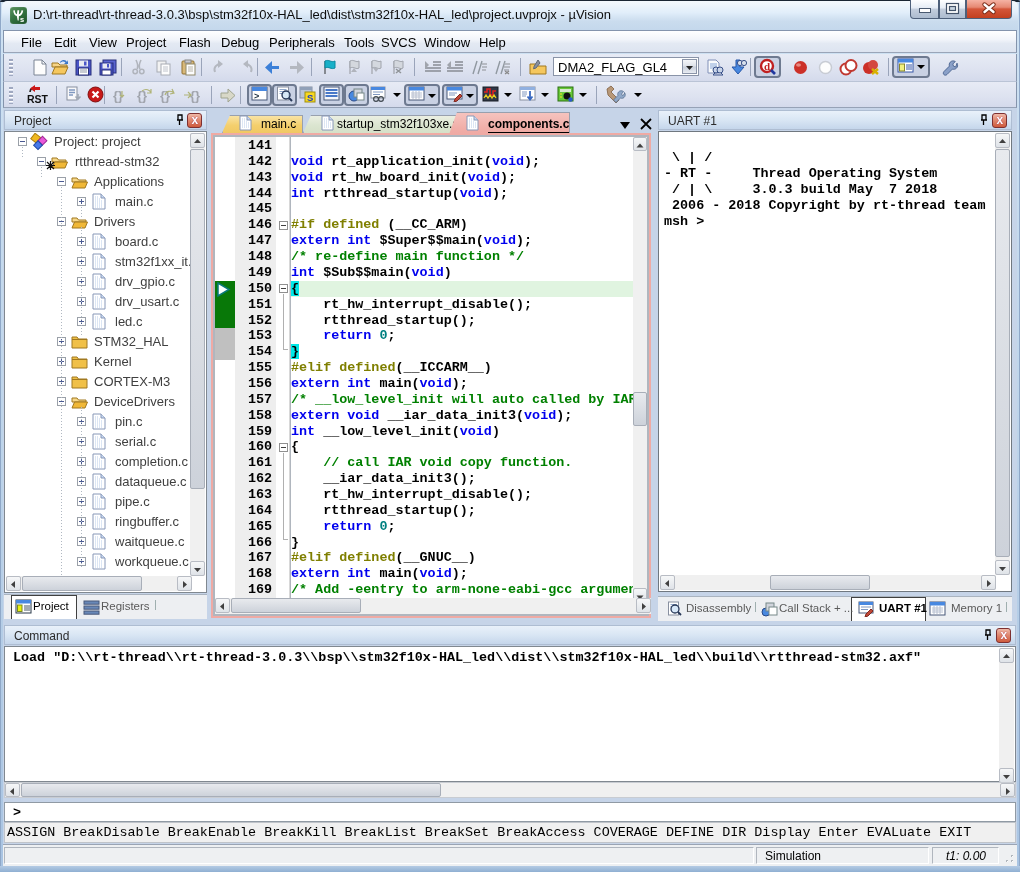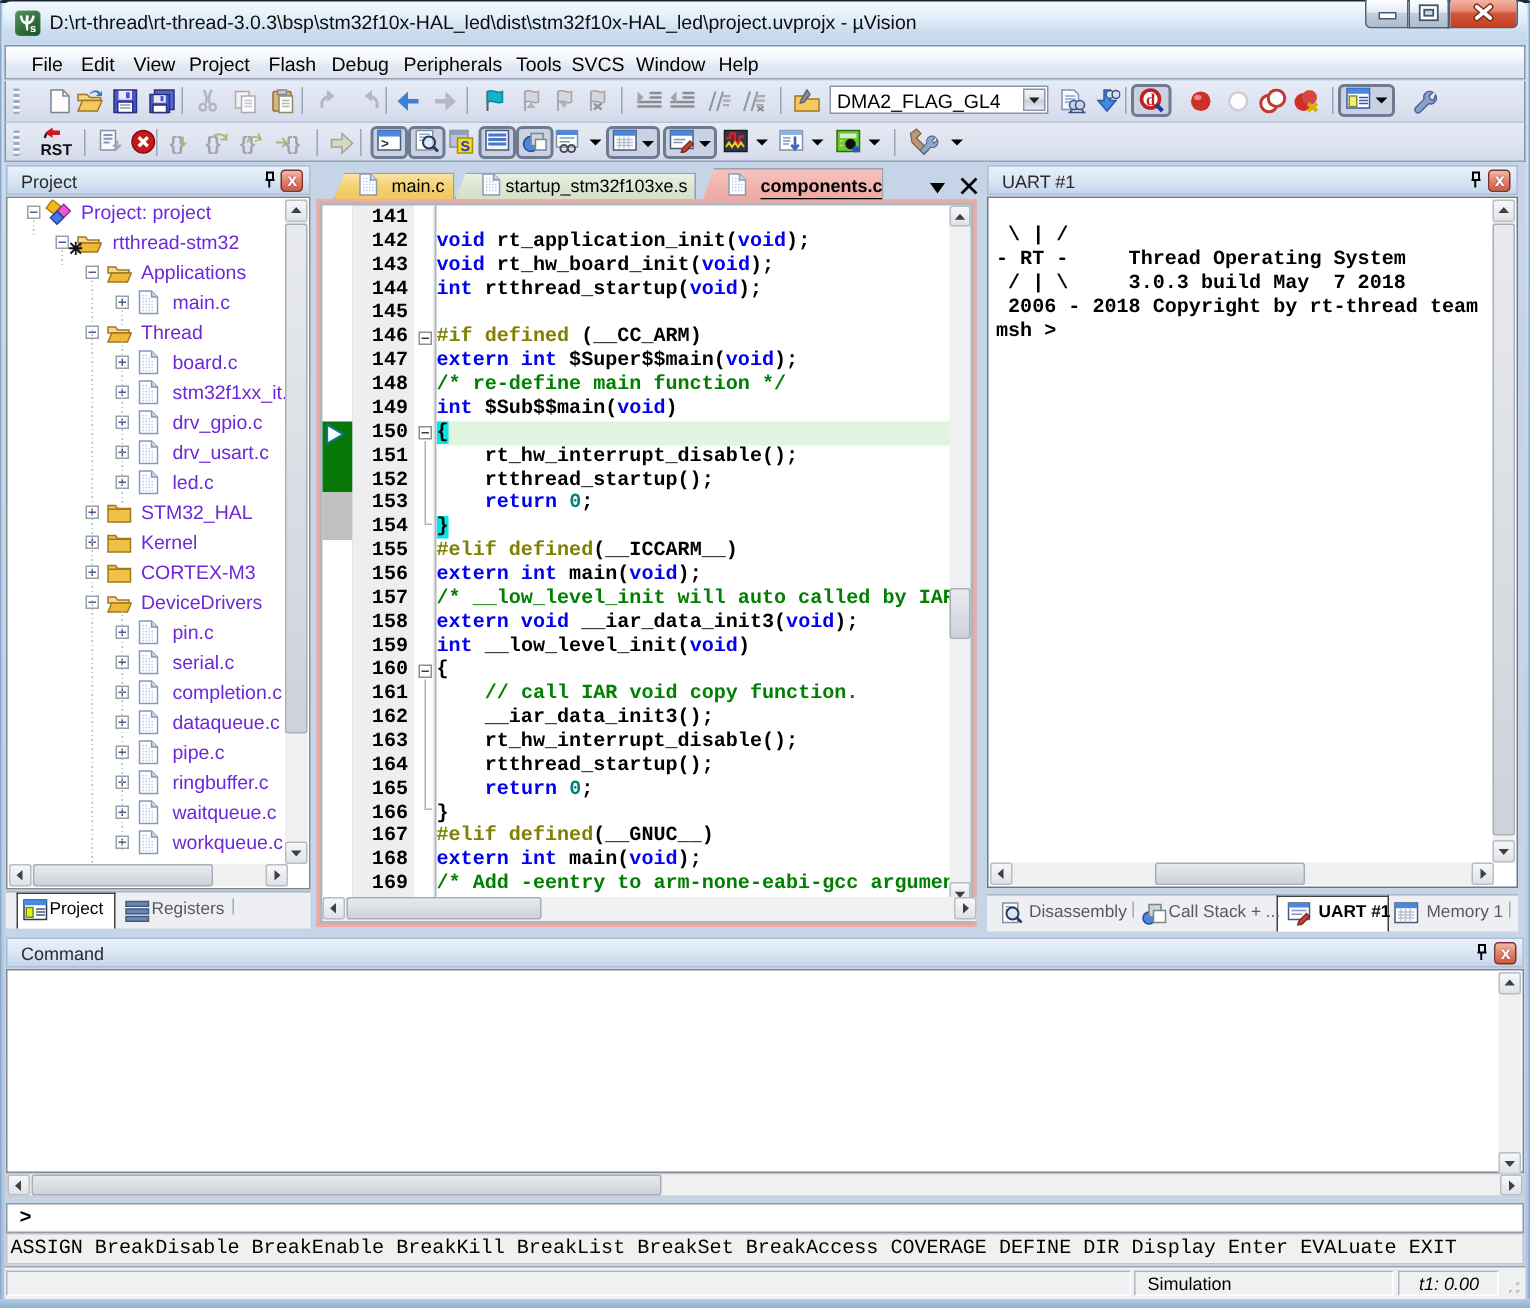--- a/index.html
+++ b/index.html
@@ -62,21 +62,21 @@
 
 
 .sb { background:#f0f0f0; position:absolute; }
 .sbtn { position:absolute; background:linear-gradient(180deg,#f6f7f8,#dfe3e8); border:1px solid #b8bcc4; border-radius:2px; }
 .sthumb { position:absolute; background:linear-gradient(180deg,#e8eaee,#cdd2da); border:1px solid #a8aeb8; border-radius:2px; }
 
 
 #proj { position:absolute; left:1px; top:2px; width:203px; height:516px; }
 #proj-body { position:absolute; left:0; top:21px; width:203px; height:462px; background:#fff; border:1px solid #808890; }
 .vdot { position:absolute; width:1px; background-image:repeating-linear-gradient(180deg,#b0b8c2 0 1px,transparent 1px 3px); }
-.trow { position:absolute; height:20px; font-size:13px; color:#6d28d9; white-space:nowrap; }
+.trow { position:absolute; height:20px; font-size:13px; color:#404040; white-space:nowrap; }
 .tbox { position:absolute; width:9px; height:9px; background:#fff; border:1px solid #9aa0a8; top:5px; }
 .tbox:before { content:""; position:absolute; left:1px; top:3px; width:5px; height:1px; background:#4a5a92; }
 .tbox.plus:after { content:""; position:absolute; left:3px; top:1px; width:1px; height:5px; background:#4a5a92; }
 .tlabel { position:absolute; top:2px; }
 
 
 .btabs { position:absolute; height:25px; font-size:11.5px; color:#5a5a5a; background:#edeff2; border-top:1px solid #aab4c0; }
 .btab-active { position:absolute; top:0; height:24px; background:#fff; border:1px solid #404040; border-bottom:none; color:#000; z-index:1; }
 .btabs svg, .btabs span { z-index:2; }
 
@@ -571,21 +571,21 @@
               <path d="M3 4h4M3 6h6M3 8h8M3 10h8M3 12h8M3 14h8" stroke="#b8cce8" stroke-width="1" stroke-dasharray="1 1"></path>
             </svg>
             <span class="tlabel" style="left:110px">main.c</span>
           </div>
       <div class="trow" style="left:0;top:80px;width:183px">
             <div class="tbox" style="left:52px"></div>
             <svg class="abs" style="left:66px;top:3px" width="17" height="14">
               <path d="M1 3h5l1.5 2H15v2H1z" fill="#f8d888" stroke="#a07820"></path>
               <path d="M1 13 3.5 7H16.5L14 13z" fill="#f0b838" stroke="#a07820"></path>
             </svg>
-            <span class="tlabel" style="left:89px">Thread</span>
+            <span class="tlabel" style="left:89px">Drivers</span>
           </div>
       <div class="trow" style="left:0;top:100px;width:183px">
             <div class="tbox plus" style="left:72px"></div>
             <svg class="abs" style="left:87px;top:1px" width="14" height="17">
               <path d="M1 1h8l4 4v11H1z" fill="#fff" stroke="#8898b8"></path>
               <path d="M9 1v4h4" fill="#c8d8f0" stroke="#8898b8"></path>
               <path d="M3 4h4M3 6h6M3 8h8M3 10h8M3 12h8M3 14h8" stroke="#b8cce8" stroke-width="1" stroke-dasharray="1 1"></path>
             </svg>
             <span class="tlabel" style="left:110px">board.c</span>
           </div>
@@ -791,21 +791,21 @@
       <span class="abs" style="left:38px; top:1px;">main.c</span>
     </div>
     <div class="etab" style="left:92px; top:3px; height:18px; width:161px; background:linear-gradient(180deg,#ebefe2,#dbe5d0 55%,#d5e0c8); clip-path:polygon(8px 0,100% 0,100% 100%,0 100%);padding-left:35px;">
       <svg class="abs" style="left:17px; top:-1px" width="13" height="16">
           <path d="M1 1h7l4 4v10H1z" fill="#fff" stroke="#8898b8"></path>
           <path d="M8 1v4h4" fill="#c8d8f0" stroke="#8898b8"></path>
           <path d="M3 4h3M3 6h5M3 8h7M3 10h7M3 12h7" stroke="#b8cce8" stroke-dasharray="1 1"></path>
         </svg>
       <span class="abs" style="left:33px; top:1px;">startup_stm32f103xe.s</span>
     </div>
-    <div class="etab" style="left:255px; width:123px; height:28px; background:linear-gradient(180deg,#f6c3be,#f0ada7 60%,#eda59f); clip-path:polygon(10px 0,100% 0,100% 100%,0 100%);">
+    <div class="etab" style="left:236px; width:123px; height:28px; background:linear-gradient(180deg,#f6c3be,#f0ada7 60%,#eda59f); clip-path:polygon(10px 0,100% 0,100% 100%,0 100%);">
       <svg class="abs" style="left:18px; top:2px" width="13" height="16">
           <path d="M1 1h7l4 4v10H1z" fill="#fff" stroke="#8898b8"></path>
           <path d="M8 1v4h4" fill="#c8d8f0" stroke="#8898b8"></path>
           <path d="M3 4h3M3 6h5M3 8h7M3 10h7M3 12h7" stroke="#b8cce8" stroke-dasharray="1 1"></path>
         </svg>
       <span class="abs" style="left:40px; top:4px; font-weight:bold; border-bottom:2px solid #000; padding-bottom:1px;">components.c</span>
     </div>
     <svg class="abs" style="left:407px; top:8px" width="14" height="10">
         <path d="M2 2h10L7 9z" fill="#000"></path>
       </svg>
@@ -984,20 +984,21 @@
   </div>
   <div id="cmd">
     <div class="phead" style="left:0; top:3px; width:1012px">
       <span class="t">Command</span>
       <svg class="pin" style="left:977px">
           <path d="M4 1h4v5H4z M3 6h6 M5.5 6v5" stroke="#000" fill="none" stroke-width="1.3"></path>
         </svg>
       <div class="xbtn" style="left:991px"></div>
     </div>
     <div id="cmd-body">
+      <div class="uline" style="left:8px; top:3px;">Load "D:\\rt-thread\\rt-thread-3.0.3\\bsp\\stm32f10x-HAL_led\\dist\\stm32f10x-HAL_led\\build\\rtthread-stm32.axf"</div>
       <div class="sb" style="right:1px; top:1px; width:15px; height:135px;">
         <div class="sbtn" style="left:0; top:0; width:15px; height:15px;"><svg width="13" height="13">
               <path d="M3 8l3.5-4L10 8z" fill="#404040"></path>
             </svg></div>
         <div class="sbtn" style="left:0; bottom:0; width:15px; height:15px;"><svg width="13" height="13">
               <path d="M3 5l3.5 4L10 5z" fill="#404040"></path>
             </svg></div>
       </div>
     </div>
     <div id="cmd-hsb">

